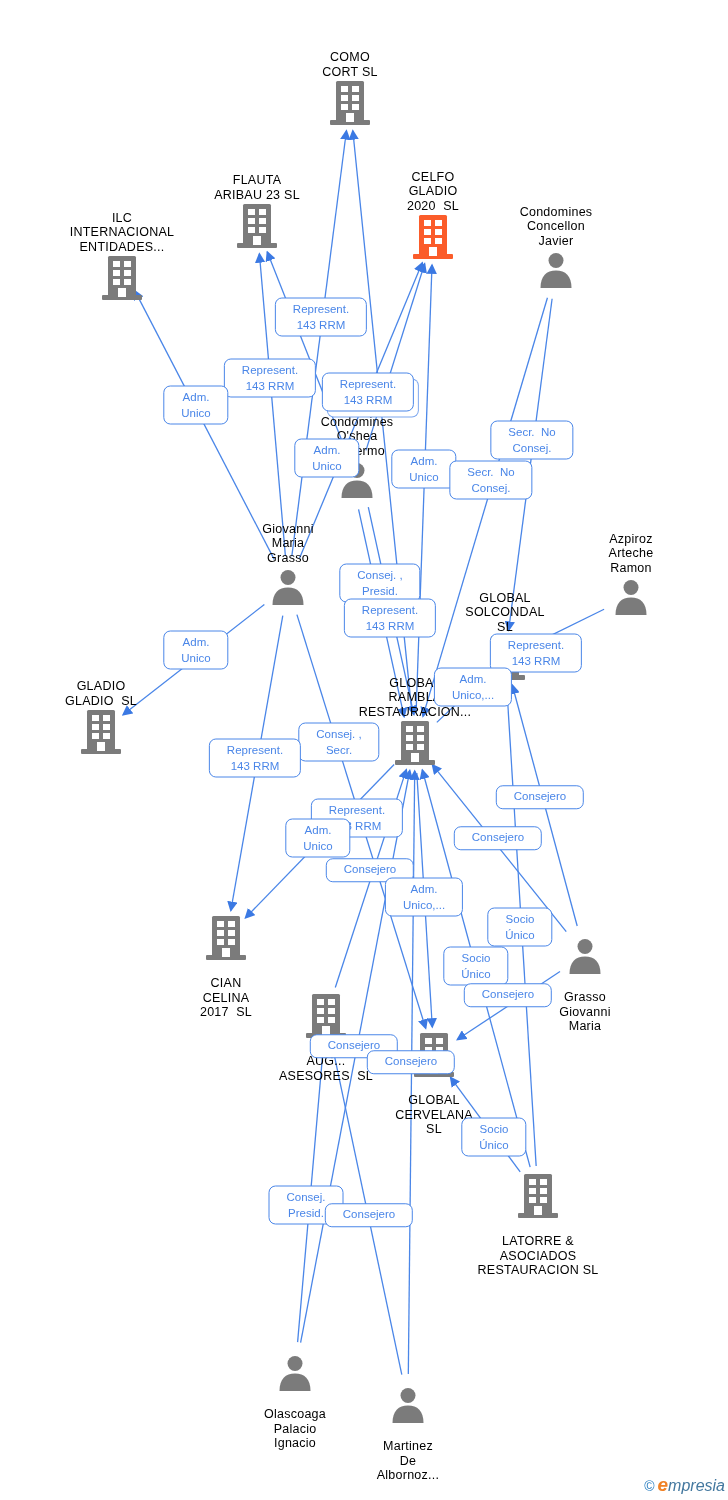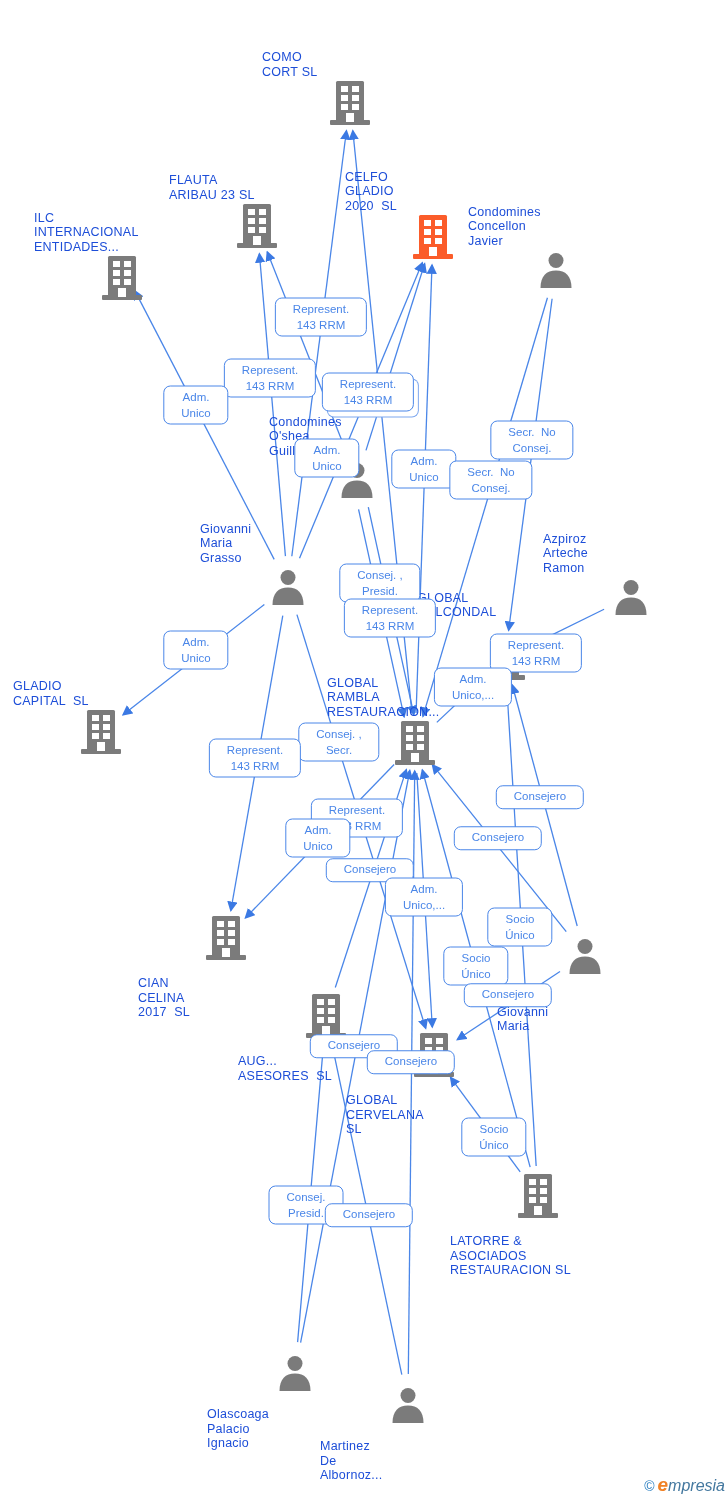--- a/index.html
+++ b/index.html
@@ -5,21 +5,21 @@
   html,body{margin:0;padding:0;background:#ffffff;}
   .stage{
     position:relative;width:728px;height:1500px;background:#ffffff;overflow:hidden;
     font-family:"Liberation Sans",sans-serif;
   }
   svg.edge-layer{position:absolute;left:0;top:0;z-index:1;}
   .node{position:absolute;z-index:2;transform:translate(-50%,-50%);cursor:pointer;}
   .node .icon{display:block;line-height:0;}
   .node .name{
     position:absolute;left:50%;transform:translateX(-50%);
-    width:176px;color:#1d4ed8;
+    width:176px;text-align:center;color:#000000;
     font-size:12.5px;line-height:14.5px;letter-spacing:.25px;white-space:pre-wrap;
   }
   .name.above{bottom:100%;margin-bottom:2px;}
   .name.below{top:100%;margin-top:16px;}
   .edge-label{
     position:absolute;z-index:3;transform:translate(-50%,-50%);
     background:#ffffff;border:1.6px solid #4a86e8;border-radius:7px;
     color:#4a86e8;font-size:11.5px;line-height:15.5px;padding:3px 17px;
     text-align:center;white-space:pre;
   }
@@ -191,21 +191,21 @@
             <rect x="25" y="5" width="7" height="6"></rect>
             <rect x="14" y="14" width="7" height="6"></rect>
             <rect x="25" y="14" width="7" height="6"></rect>
             <rect x="14" y="23" width="7" height="6"></rect>
             <rect x="25" y="23" width="7" height="6"></rect>
             <rect x="19" y="32" width="8" height="9"></rect>
           </g>
         </svg></span>
   </div>
     <div class="node" style="left: 101px; top: 732px;">
-    <div class="name above"><div>GLADIO</div><div>CAPITAL  SL</div></div>
+    <div class="name above"><div>GLADIO</div><div>GLADIO  SL</div></div>
     <span class="icon"><svg width="46" height="44" viewBox="0 0 46 44">
           <g fill="#7b7b7b">
             <rect x="3" y="39" width="40" height="5" rx="1"></rect>
             <rect x="9" y="0" width="28" height="41" rx="1.5"></rect>
           </g>
           <g fill="#ffffff">
             <rect x="14" y="5" width="7" height="6"></rect>
             <rect x="25" y="5" width="7" height="6"></rect>
             <rect x="14" y="14" width="7" height="6"></rect>
             <rect x="25" y="14" width="7" height="6"></rect>

